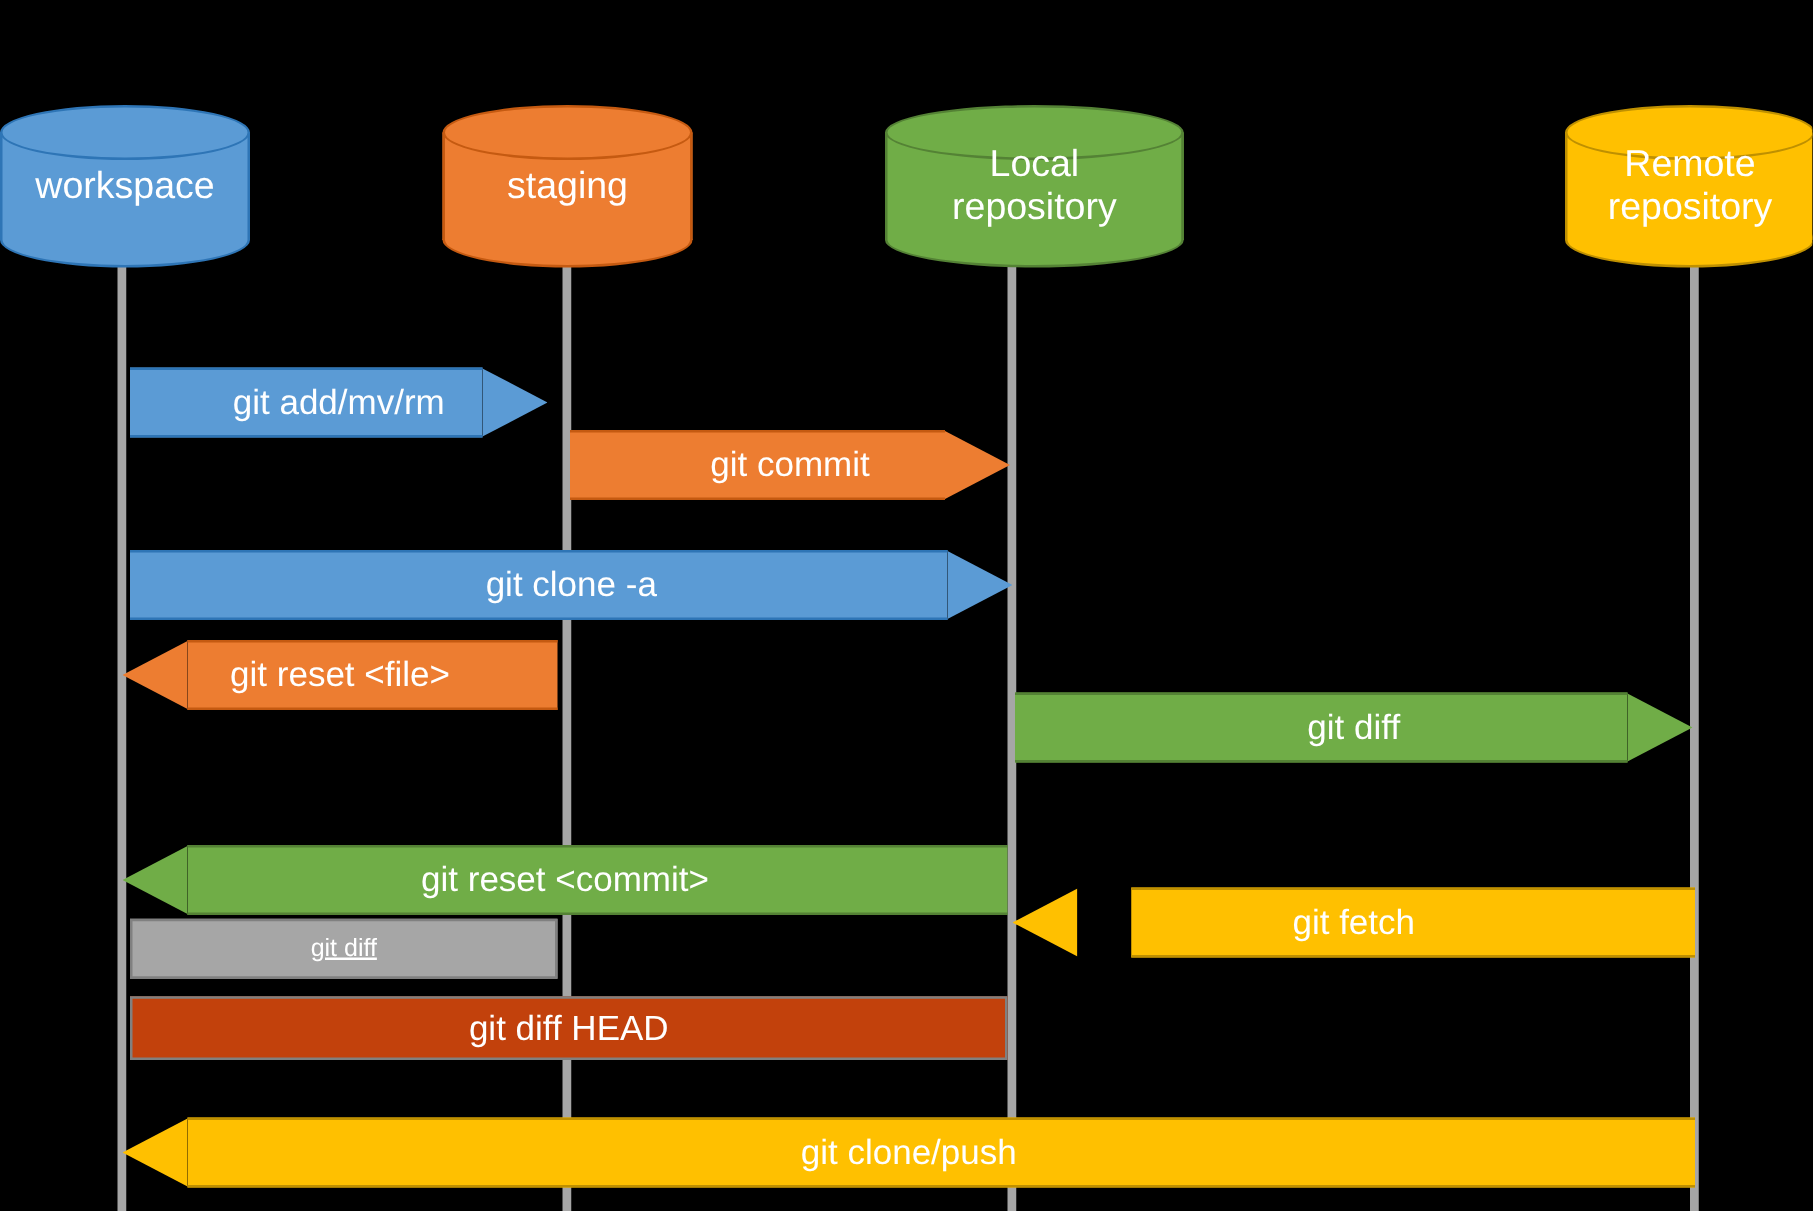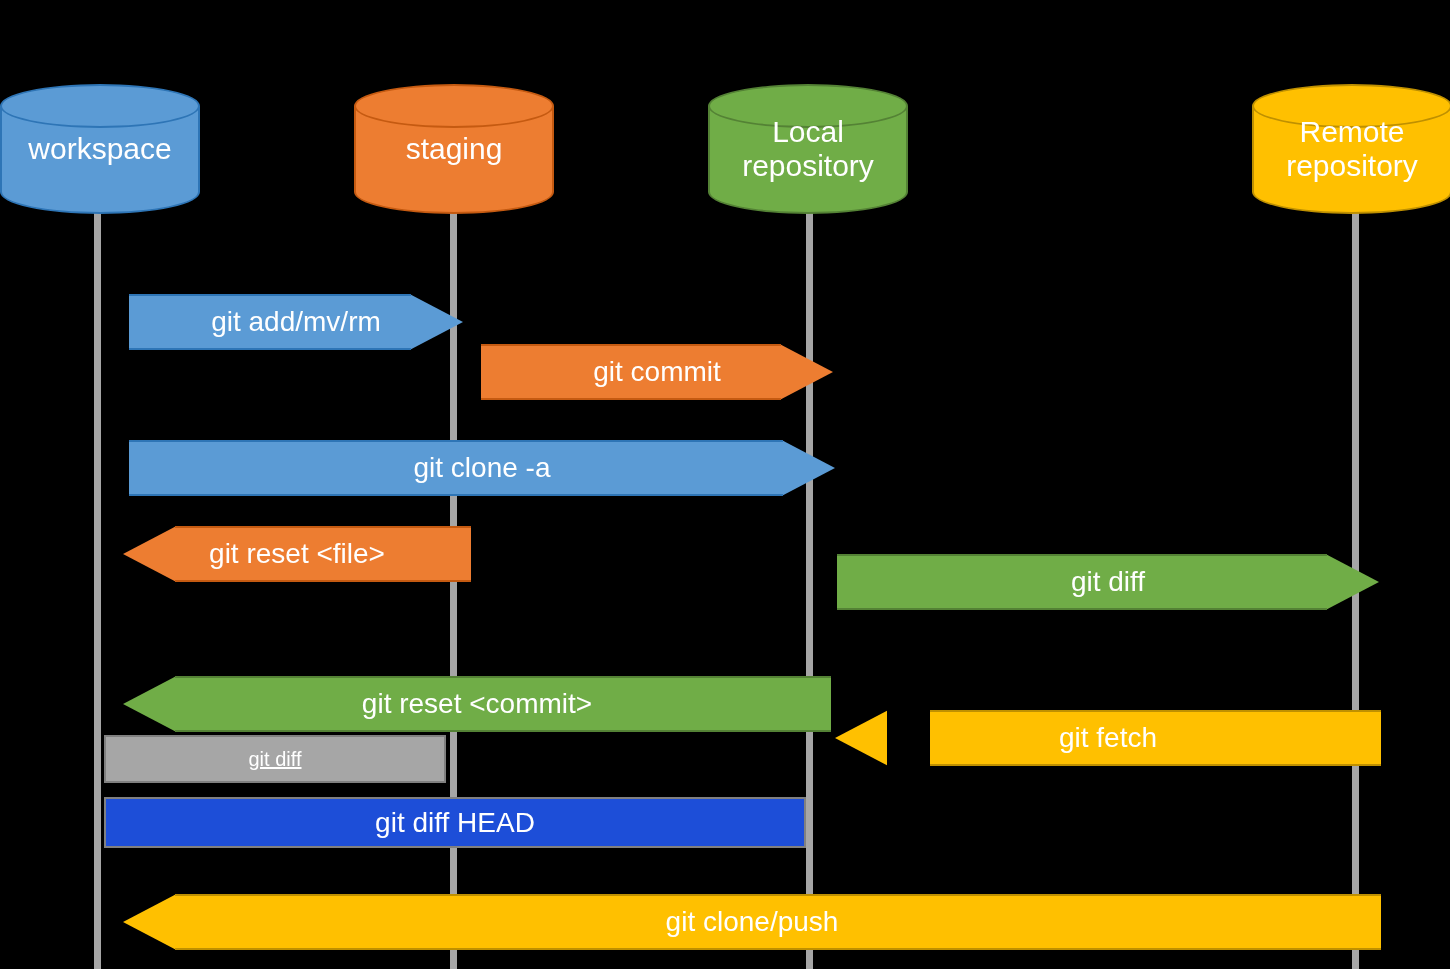--- a/index.html
+++ b/index.html
@@ -67,21 +67,20 @@
     line-height: 1.12;
     z-index: 5;
     pointer-events: none;
   }
 
   
   .arrow {
     position: absolute;
     display: flex;
     align-items: center;
-    margin-left: 25px;
   }
   .arrow .shaft {
     flex: 1 1 auto;
     position: relative;
     align-self: center;
   }
   .arrow .head {
     flex: 0 0 auto;
     width: 52px;
     align-self: stretch;
@@ -129,21 +128,21 @@
       <div class="arrow right" style="left: 456px; top: 328px; width: 352px; height: 88px;">
         <div class="caption">git commit</div>
         <div class="shaft" style="background: rgb(237, 125, 49); height: 52px; border-top: 2px solid rgb(197, 90, 17); border-bottom: 2px solid rgb(197, 90, 17);"></div>
         <div class="head" style="background: rgb(237, 125, 49);"></div>
       </div>
       <div class="arrow right" style="left: 104px; top: 424px; width: 706px; height: 88px;">
         <div class="caption">git clone -a</div>
         <div class="shaft" style="background: rgb(91, 155, 213); height: 52px; border-top: 2px solid rgb(46, 117, 182); border-bottom: 2px solid rgb(46, 117, 182);"></div>
         <div class="head" style="background: rgb(91, 155, 213);"></div>
       </div>
-      <div class="arrow left" style="left: 98px; top: 510px; width: 348px; height: 88px;">
+      <div class="arrow left" style="left: 98px; top: 496px; width: 348px; height: 88px;">
         <div class="caption">git reset &lt;file&gt;</div>
         <div class="head" style="background: rgb(237, 125, 49);"></div>
         <div class="shaft" style="background: rgb(237, 125, 49); height: 52px; border-top: 2px solid rgb(197, 90, 17); border-bottom: 2px solid rgb(197, 90, 17);"></div>
       </div>
       <div class="arrow right" style="left: 812px; top: 538px; width: 542px; height: 88px;">
         <div class="caption">git diff</div>
         <div class="shaft" style="background: rgb(112, 173, 71); height: 52px; border-top: 2px solid rgb(84, 130, 53); border-bottom: 2px solid rgb(84, 130, 53);"></div>
         <div class="head" style="background: rgb(112, 173, 71);"></div>
       </div>
       <div class="arrow left" style="left: 98px; top: 660px; width: 708px; height: 88px;">
@@ -157,36 +156,36 @@
         <div class="shaft" style="background: rgb(255, 192, 0); height: 52px; border-top: 2px solid rgb(191, 144, 0); border-bottom: 2px solid rgb(191, 144, 0);"></div>
       </div>
       <div class="arrow left" style="left: 98px; top: 878px; width: 1258px; height: 88px;">
         <div class="caption">git clone/push</div>
         <div class="head" style="background: rgb(255, 192, 0);"></div>
         <div class="shaft" style="background: rgb(255, 192, 0); height: 52px; border-top: 2px solid rgb(191, 144, 0); border-bottom: 2px solid rgb(191, 144, 0);"></div>
       </div>
     </div>
   <div id="bars-layer">
       <div class="bar" style="left: 104px; top: 735px; width: 342px; height: 48px; background: rgb(166, 166, 166); border: 2px solid rgb(128, 128, 128); box-sizing: border-box; display: flex; align-items: center; justify-content: center; color: rgb(255, 255, 255); font-size: 20px; white-space: nowrap; text-decoration: underline;">git diff</div>
-      <div class="bar" style="left: 104px; top: 797px; width: 702px; height: 51px; background: #1d4ed8; border: 2px solid rgb(128, 128, 128); box-sizing: border-box; display: flex; align-items: center; justify-content: center; color: rgb(255, 255, 255); font-size: 28px; white-space: nowrap;">git diff HEAD</div>
+      <div class="bar" style="left: 104px; top: 797px; width: 702px; height: 51px; background: #c2410c; border: 2px solid rgb(128, 128, 128); box-sizing: border-box; display: flex; align-items: center; justify-content: center; color: rgb(255, 255, 255); font-size: 28px; white-space: nowrap;">git diff HEAD</div>
     </div>
   <div id="nodes-layer">
       <div class="cyl" style="left: 0px; top: 84px;">
         <div class="bot" style="background: rgb(91, 155, 213); border: 2px solid rgb(46, 117, 182); box-sizing: border-box;"></div>
         <div class="body" style="background: rgb(91, 155, 213); border-left: 2px solid rgb(46, 117, 182); border-right: 2px solid rgb(46, 117, 182); box-sizing: border-box;"></div>
         <div class="top" style="background: rgb(91, 155, 213); border: 2px solid rgb(46, 117, 182); box-sizing: border-box;"></div>
         <div class="label">workspace</div>
       </div>
       <div class="cyl" style="left: 354px; top: 84px;">
         <div class="bot" style="background: rgb(237, 125, 49); border: 2px solid rgb(197, 90, 17); box-sizing: border-box;"></div>
         <div class="body" style="background: rgb(237, 125, 49); border-left: 2px solid rgb(197, 90, 17); border-right: 2px solid rgb(197, 90, 17); box-sizing: border-box;"></div>
         <div class="top" style="background: rgb(237, 125, 49); border: 2px solid rgb(197, 90, 17); box-sizing: border-box;"></div>
         <div class="label">staging</div>
       </div>
-      <div class="cyl" style="left: 708px; top: 84px;">
+      <div class="cyl" style="left: 708px; top: 84px; padding-left: 39px;">
         <div class="bot" style="background: rgb(112, 173, 71); border: 2px solid rgb(84, 130, 53); box-sizing: border-box;"></div>
         <div class="body" style="background: rgb(112, 173, 71); border-left: 2px solid rgb(84, 130, 53); border-right: 2px solid rgb(84, 130, 53); box-sizing: border-box;"></div>
         <div class="top" style="background: rgb(112, 173, 71); border: 2px solid rgb(84, 130, 53); box-sizing: border-box;"></div>
         <div class="label">Local<br>repository</div>
       </div>
       <div class="cyl" style="left: 1252px; top: 84px;">
         <div class="bot" style="background: rgb(255, 192, 0); border: 2px solid rgb(191, 144, 0); box-sizing: border-box;"></div>
         <div class="body" style="background: rgb(255, 192, 0); border-left: 2px solid rgb(191, 144, 0); border-right: 2px solid rgb(191, 144, 0); box-sizing: border-box;"></div>
         <div class="top" style="background: rgb(255, 192, 0); border: 2px solid rgb(191, 144, 0); box-sizing: border-box;"></div>
         <div class="label">Remote<br>repository</div>

